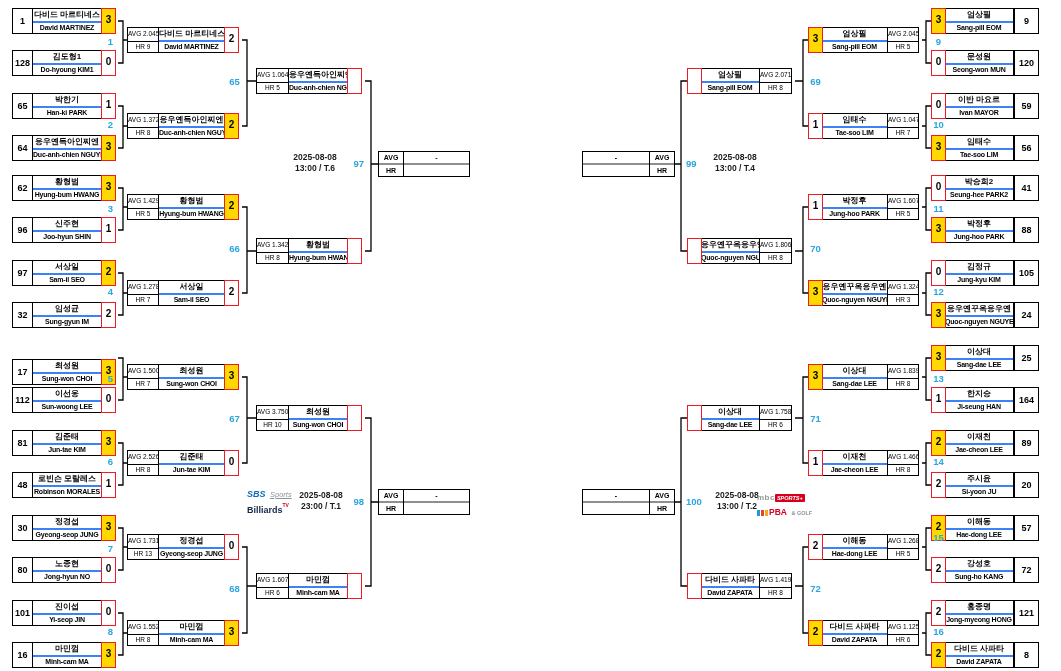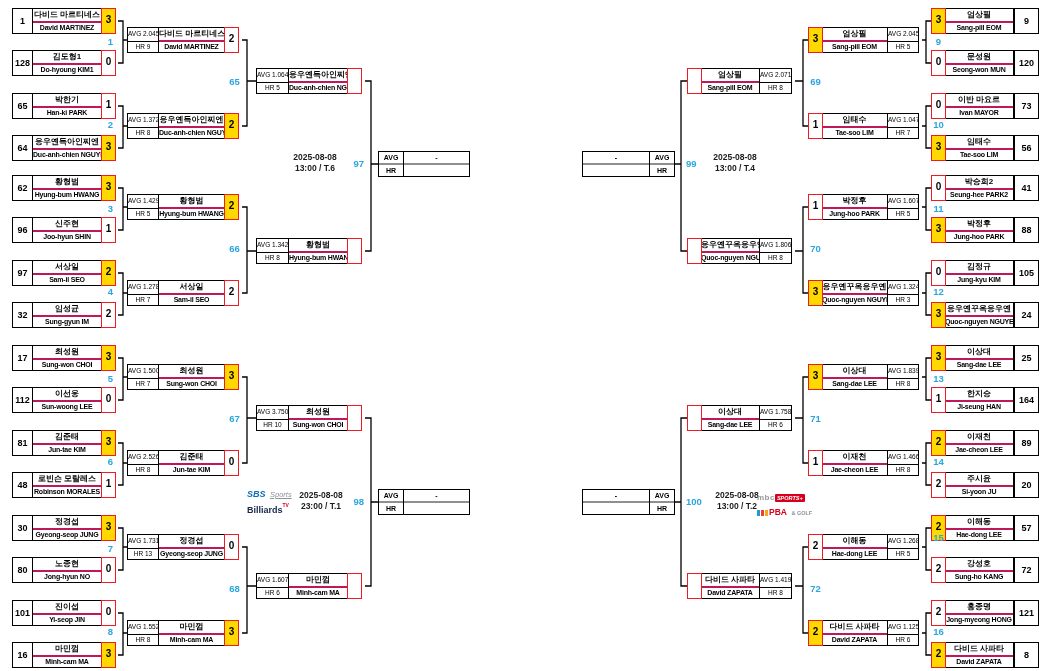--- a/index.html
+++ b/index.html
@@ -4,21 +4,21 @@
 <style>
   html,body{margin:0;padding:0;background:#fff;font-family:"Liberation Sans",sans-serif;color:#000;}
   #stage{position:relative;width:1061px;height:671px;background:#fff;overflow:hidden;}
   svg.lines{position:absolute;left:0;top:0;}
   .entry{position:absolute;display:flex;height:26px;}
   .cell{box-sizing:border-box;border:1px solid #000;background:#fff;height:26px;}
   .seed{width:21px;font-size:9px;font-weight:bold;text-align:center;line-height:24px;}
   .rseed{width:25px;font-size:9px;font-weight:bold;text-align:center;line-height:24px;}
   .nm{display:flex;flex-direction:column;margin-left:-1px;padding:0;}
   .nm1{width:70px;} .nm2{width:67px;} .nm3{width:60px;}
-  .kr{height:13px;line-height:12px;font-size:8px;font-weight:bold;text-align:center;border-bottom:2px solid #be185d;overflow:hidden;white-space:nowrap;}
+  .kr{height:13px;line-height:12px;font-size:8px;font-weight:bold;text-align:center;border-bottom:2px solid #3b82f6;overflow:hidden;white-space:nowrap;}
   .en{height:10px;line-height:10px;font-size:7px;font-weight:bold;text-align:center;overflow:hidden;white-space:nowrap;letter-spacing:-0.2px;}
   .sc{width:15px;border:1.5px solid #ed1c24;margin-left:-1px;font-size:10px;font-weight:bold;text-align:center;line-height:22px;position:relative;}
   .scf{margin-left:0;margin-right:-1px;}
   .w{background:#ffd800;}
   .avgc{display:flex;flex-direction:column;margin-left:-1px;}
   .avgc2{width:32px;} .avgc3{width:33px;}
   .avg{height:13px;line-height:12px;border-bottom:1px solid #000;font-size:6.5px;text-align:center;overflow:hidden;white-space:nowrap;}
   .hr{height:10px;line-height:10px;font-size:6.5px;text-align:center;overflow:hidden;white-space:nowrap;}
   .res{position:absolute;display:flex;height:26px;border:1.5px solid #000;box-sizing:border-box;background:#fff;}
   .rcol{display:flex;flex-direction:column;box-sizing:border-box;}
@@ -121,21 +121,21 @@
 </div>
 <div class="entry" style="left:12px;top:302px">
   <div class="cell seed">32</div>
   <div class="cell nm nm1">
         <div class="kr">임성균</div>
         <div class="en">Sung-gyun IM</div>
       </div>
   <div class="cell sc">2</div>
 </div>
 
-<div class="entry" style="left:12px;top:345px">
+<div class="entry" style="left:12px;top:359px">
   <div class="cell seed">17</div>
   <div class="cell nm nm1">
         <div class="kr">최성원</div>
         <div class="en">Sung-won CHOI</div>
       </div>
   <div class="cell sc w">3</div>
 </div>
 <div class="entry" style="left:12px;top:387px">
   <div class="cell seed">112</div>
   <div class="cell nm nm1">
@@ -518,21 +518,21 @@
         <div class="en">Seong-won MUN</div>
       </div>
   <div class="cell rseed">120</div>
 </div>
 <div class="entry" style="left:931px;top:93px">
   <div class="cell sc scf">0</div>
   <div class="cell nm nm1">
         <div class="kr">이반 마요르</div>
         <div class="en">Ivan MAYOR</div>
       </div>
-  <div class="cell rseed">73</div>
+  <div class="cell rseed">59</div>
 </div>
 <div class="entry" style="left:931px;top:135px">
   <div class="cell sc scf w">3</div>
   <div class="cell nm nm1">
         <div class="kr">임태수</div>
         <div class="en">Tae-soo LIM</div>
       </div>
   <div class="cell rseed">56</div>
 </div>
 

